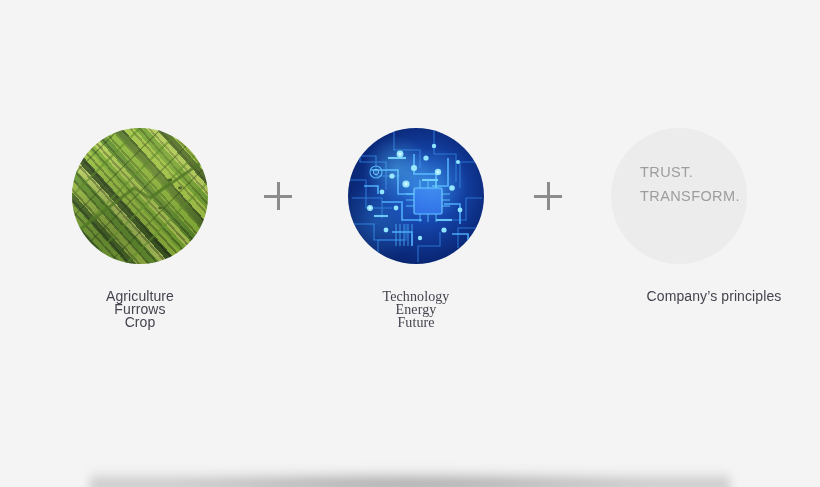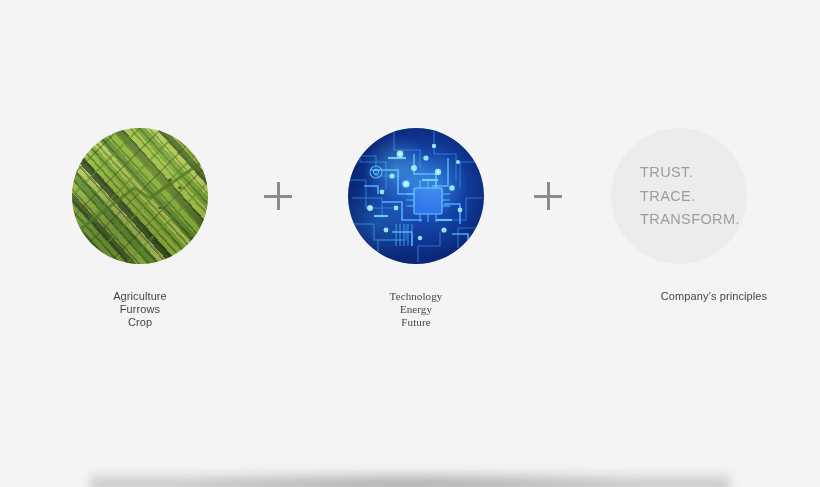--- a/index.html
+++ b/index.html
@@ -147,21 +147,21 @@
   }
   .plus i.v {
     left: 12.5px; top: 0;
     width: 3px; height: 28px;
   }
 
   
   .caption {
     position: absolute;
     text-align: center;
-    font-size: 11px;
+    font-size: 14px;
     line-height: 13px;
     color: #44444f;
     letter-spacing: 0.1px;
   }
   .caption .cline { white-space: nowrap; }
   .caption.c1 { left: 60px;  top: 290px; width: 160px; }
   .caption.c2 { left: 336px; top: 290px; width: 160px; font-family: Liberation Serif, serif; }
   .caption.c3 { left: 634px; top: 290px; width: 160px; text-align: center; }
 
   
@@ -313,21 +313,20 @@
 
     <div class="plus p2">
       <i class="h"></i>
       <i class="v"></i>
     </div>
 
     <div class="node n3">
       <div class="disc disc-principles">
         <div class="principles-text">
           <div class="pline">TRUST.</div>
-          <div class="pline">TRACE.</div>
           <div class="pline">TRANSFORM.</div>
         </div>
       </div>
     </div>
 
   </div>
 
   <div class="caption c1">
     <div class="cline">Agriculture</div>
     <div class="cline">Furrows</div>

